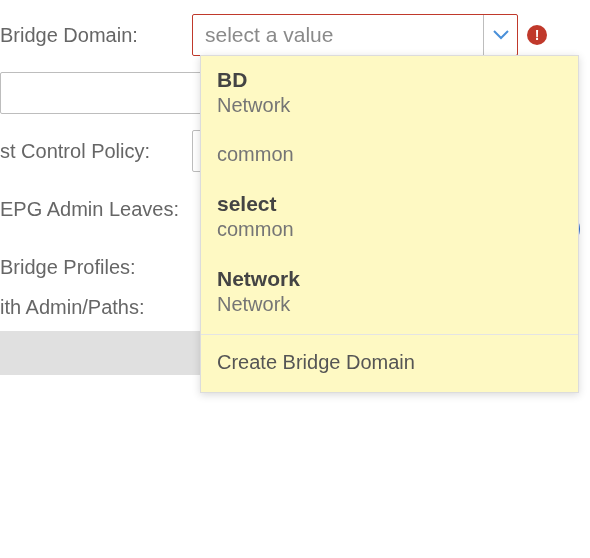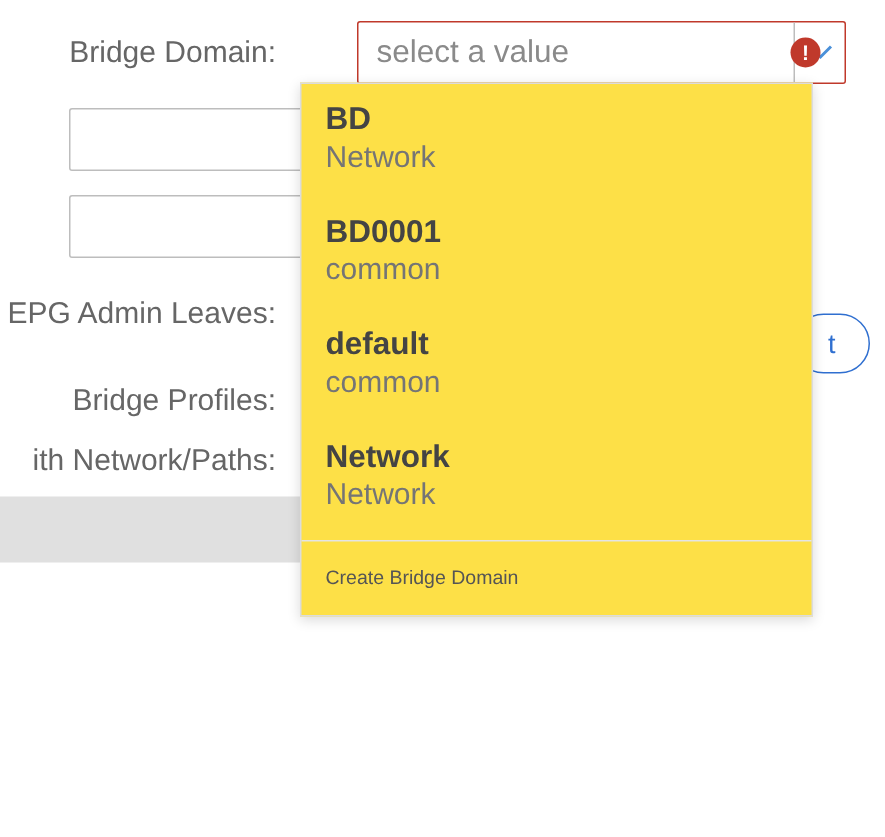--- a/index.html
+++ b/index.html
@@ -20,41 +20,39 @@
 
     .row {
       display: flex;
       align-items: center;
       min-height: 46px;
       margin-bottom: 12px;
     }
 
     .label {
       width: 192px;
-      text-align: right;
       font-size: 20px;
       color: #666;
       padding-right: 8px;
       white-space: nowrap;
     }
 
     .control {
       width: 326px;
       position: relative;
     }
 
     .select-box {
       width: 100%;
       height: 42px;
       border: 1px solid #bdbdbd;
       display: flex;
       align-items: center;
       border-radius: 2px;
       background: #fff;
-      margin-left: 46px;
     }
 
     .select-box.error {
       border: 1.5px solid #c0392b;
     }
 
     .select-text {
       flex: 1;
       padding: 0 12px;
       font-size: 21px;
@@ -114,22 +112,22 @@
     .gray-bar {
       width: 100%;
       height: 44px;
       background: #e0e0e0;
     }
 
     .dropdown {
       position: absolute;
       left: 200px;
       top: 55px;
-      width: 342px;
-      background: #fde047;
+      width: 379px;
+      background: #fef9c3;
       border: 1px solid #dcdcdc;
       box-shadow: 0 2px 8px rgba(0,0,0,0.15);
       z-index: 50;
     }
 
     .dd-item {
       padding: 12px 16px 14px;
     }
 
     .dd-title {
@@ -144,21 +142,21 @@
       color: #757575;
     }
 
     .dd-sep {
       border-top: 1px solid #e4e4e4;
       margin: 4px 0 0;
     }
 
     .dd-create {
       padding: 16px 16px 18px;
-      font-size: 13px;
+      font-size: 20px;
       color: #555;
     }
 
     .spacer-short { height: 6px; }
   </style>
 </head>
 <body>
 
 <div class="form-area">
 
@@ -184,20 +182,21 @@
         <div class="caret-box">
           <svg class="caret-icon" viewBox="0 0 16 10">
               <polyline points="1,1 8,8 15,1" fill="none" stroke="#9e9e9e" stroke-width="2"></polyline>
             </svg>
         </div>
       </div>
     </div>
   </div>
 
   <div class="row">
+    <div class="label">st Control Policy:</div>
     <div class="control">
       <div class="select-box">
         <div class="select-text"></div>
         <div class="caret-box">
           <svg class="caret-icon" viewBox="0 0 16 10">
               <polyline points="1,1 8,8 15,1" fill="none" stroke="#9e9e9e" stroke-width="2"></polyline>
             </svg>
         </div>
       </div>
     </div>
@@ -210,42 +209,41 @@
     </div>
   </div>
 
   <div class="spacer-short"></div>
 
   <div class="row" style="min-height:34px; margin-bottom:6px;">
     <div class="label">Bridge Profiles:</div>
   </div>
 
   <div class="row" style="min-height:34px; margin-bottom:6px;">
-    <div class="label">ith Network/Paths:</div>
+    <div class="label">ith Admin/Paths:</div>
   </div>
 
   <div class="row">
     <div class="control">
       <div class="gray-bar"></div>
     </div>
   </div>
 
 </div>
 
 <div class="dropdown">
   <div class="dd-item">
     <div class="dd-title">BD</div>
     <div class="dd-sub">Network</div>
   </div>
   <div class="dd-item">
-    <div class="dd-title">BD0001</div>
     <div class="dd-sub">common</div>
   </div>
   <div class="dd-item">
-    <div class="dd-title">default</div>
+    <div class="dd-title">select</div>
     <div class="dd-sub">common</div>
   </div>
   <div class="dd-item">
     <div class="dd-title">Network</div>
     <div class="dd-sub">Network</div>
   </div>
   <div class="dd-sep"></div>
   <div class="dd-create">Create Bridge Domain</div>
 </div>
 

